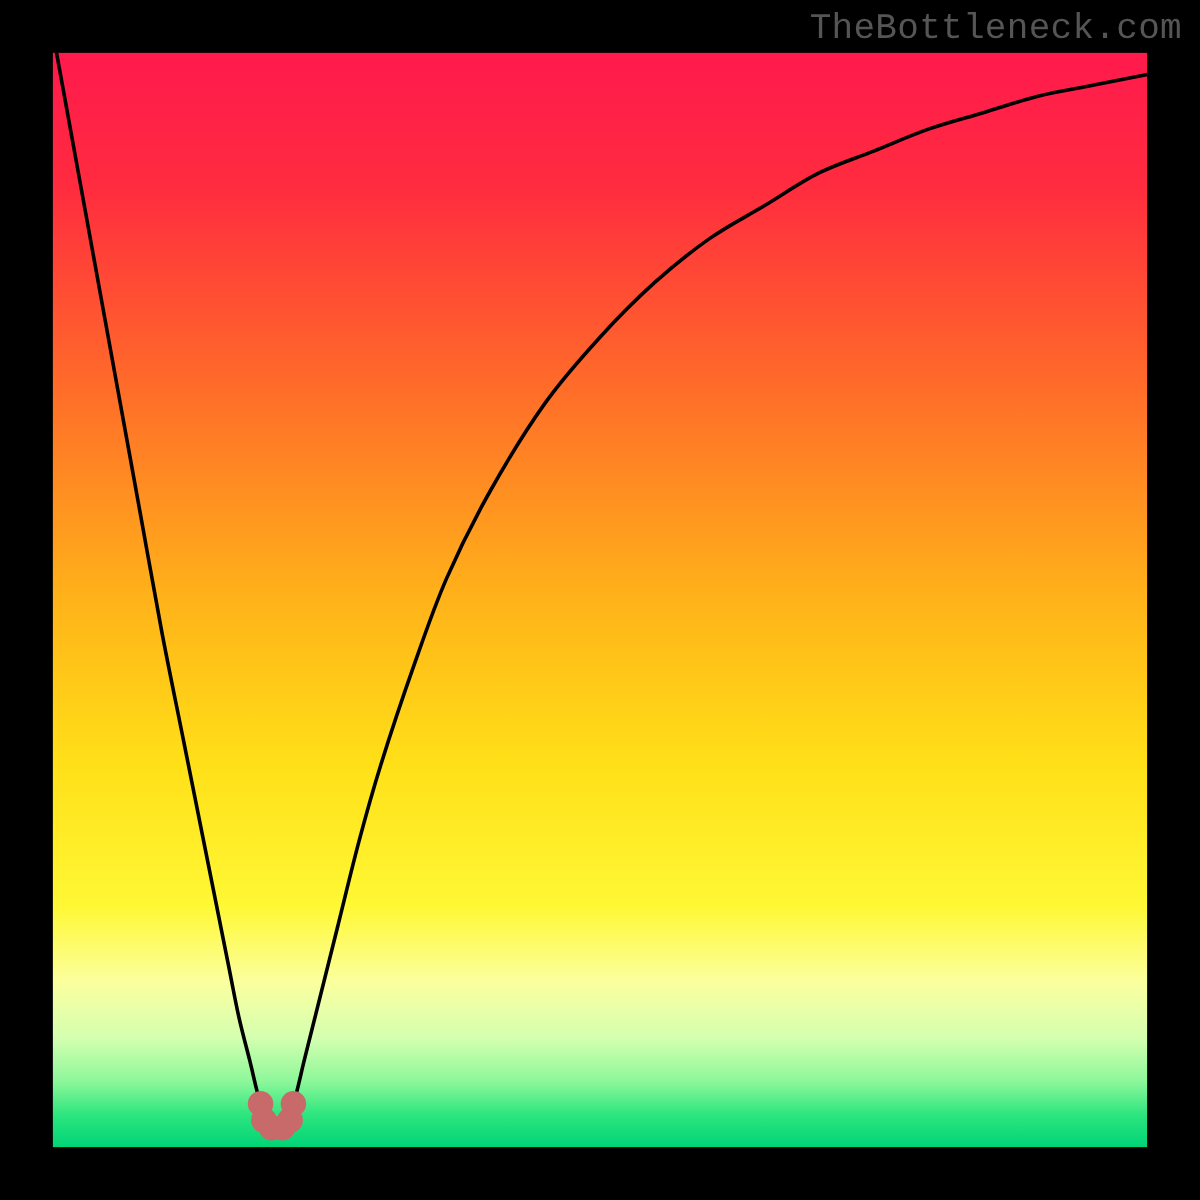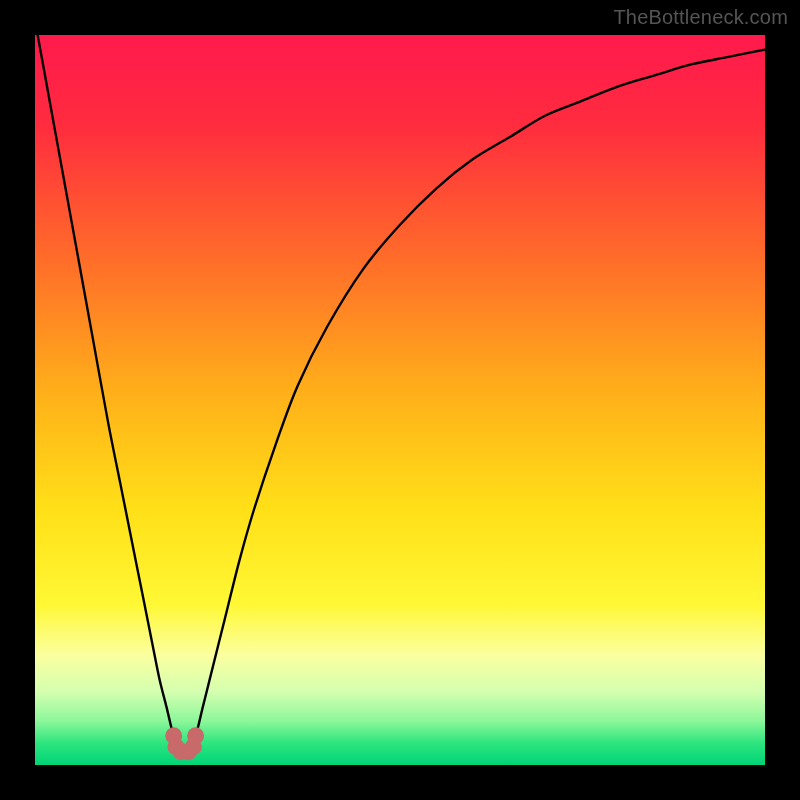--- a/index.html
+++ b/index.html
@@ -39,23 +39,24 @@
     left: 0;
     top: 0;
     width: 100%;
     height: 100%;
   }
   .watermark {
     position: absolute;
     top: 6px;
     right: 12px;
     color: #555;
-    font-size: 20px;
+    font-size: 24px;
     font-weight: 500;
     letter-spacing: 0.2px;
+    font-family: Liberation Mono, monospace;
   }
 </style>
 </head>
 <body>
 
 <div class="frame">
 
   <div class="watermark">TheBottleneck.com</div>
 
   <div class="plot-area">

